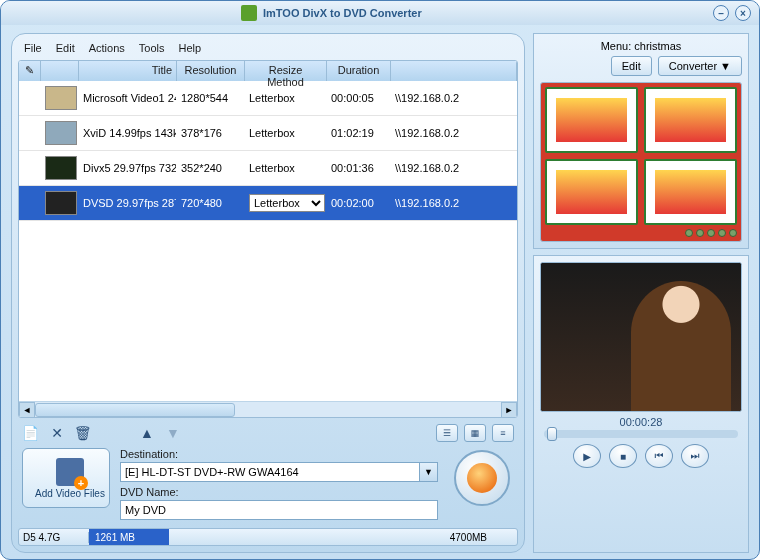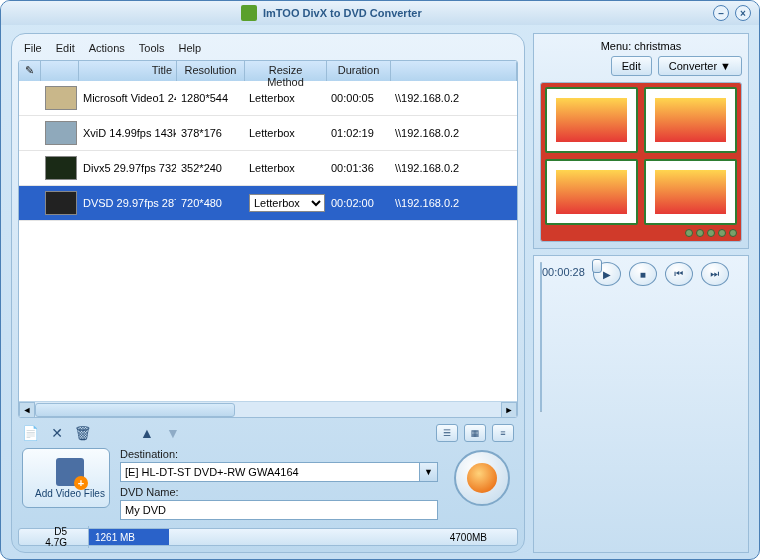--- a/index.html
+++ b/index.html
@@ -47,21 +47,21 @@
 .add-btn { width: 88px; height: 60px; background: linear-gradient(#f8fcff,#d4e8f7); border: 1px solid #7fa8c9; border-radius: 6px; display: flex; flex-direction: column; align-items: center; justify-content: center; font-size: 10px; color: #1a4470; cursor: pointer; padding-left: 8px; }
 .add-btn .addico { width: 28px; height: 28px; background: #4b6fa3; border-radius: 3px; position: relative; margin-bottom: 2px; }
 .add-btn .addico::after { content: "+"; position: absolute; right: -4px; bottom: -4px; width: 14px; height: 14px; background: #ff8a00; border-radius: 50%; color: #fff; font-weight: bold; font-size: 11px; text-align: center; line-height: 14px; }
 .dest-block { flex: 1; }
 .dest-block label { display: block; font-size: 11px; color: #1a1a1a; margin: 0 0 2px; }
 .combo { width: 100%; height: 20px; border: 1px solid #7fa8c9; background: #fff; font-size: 11px; display: flex; align-items: center; padding: 0 4px; position: relative; }
 .combo .carrow { position: absolute; right: 0; top: 0; width: 18px; height: 100%; background: linear-gradient(#e3f0fb,#c2dbef); border-left: 1px solid #7fa8c9; text-align: center; line-height: 18px; font-size: 9px; }
 .burn-btn { width: 56px; height: 56px; border-radius: 50%; background: radial-gradient(circle at 35% 30%, #fefefe, #c0d8eb); border: 2px solid #7fa8c9; display: flex; align-items: center; justify-content: center; cursor: pointer; margin: 2px 4px 0 6px; }
 .burn-btn .flame { width: 30px; height: 30px; border-radius: 50%; background: radial-gradient(circle at 40% 35%, #ffd27a, #e65a00); }
 .status-bar { display: flex; align-items: center; height: 18px; background: linear-gradient(#eaf4fd,#cfe4f4); border: 1px solid #9abcd8; border-radius: 3px; margin-top: 2px; font-size: 10px; }
-.status-bar .disc-type { width: 70px; padding: 0 21px; border-right: 1px solid #9abcd8; text-align: right; }
+.status-bar .disc-type { width: 70px; padding: 0 4px; border-right: 1px solid #9abcd8; }
 .status-bar .used { background: #2a62c9; color: #fff; padding: 0 6px; height: 100%; display: flex; align-items: center; width: 80px; }
 .status-bar .total { margin-left: auto; padding: 0 30px 0 0; }
 .right { width: 216px; display: flex; flex-direction: column; gap: 6px; }
 .rpanel { border: 1px solid #9abcd8; border-radius: 0; background: linear-gradient(#e9f3fc, #c6def1); padding: 6px; }
 .menu-header { text-align: center; font-size: 11px; margin-bottom: 4px; }
 .menu-btns { display: flex; justify-content: flex-end; gap: 6px; margin-bottom: 6px; }
 .sbtn { height: 20px; padding: 0 10px; border: 1px solid #7fa8c9; border-radius: 3px; background: linear-gradient(#f6fbff,#d0e4f4); font-size: 11px; cursor: pointer; display: flex; align-items: center; }
 .menu-preview { height: 160px; background: #d03a2a; border-radius: 3px; border: 1px solid #9abcd8; position: relative; display: flex; flex-direction: column; padding: 4px; }
 .menu-preview .mtitle { color: #ffe37a; font-style: italic; font-family: cursive; font-size: 14px; text-align: center; margin-bottom: 4px; }
 .thumbs-grid { display: grid; grid-template-columns: 1fr 1fr; gap: 6px; flex: 1; }
@@ -234,21 +234,21 @@
           <div class="pager">
             <div class="dot"></div>
             <div class="dot"></div>
             <div class="dot"></div>
             <div class="dot"></div>
             <div class="dot"></div>
           </div>
         </div>
       </div>
 
-      <div class="rpanel" style="flex:1; display:flex; flex-direction:row">
+      <div class="rpanel" style="flex:1; display:flex; flex-direction:column">
         <div class="video-preview">
           <div class="bg"></div>
           <div class="girl"></div>
         </div>
         <div class="timecode">00:00:28</div>
         <div class="seek">
             <div class="knob"></div>
           </div>
         <div class="playctrl">
           <div class="pcbtn">▶</div>

